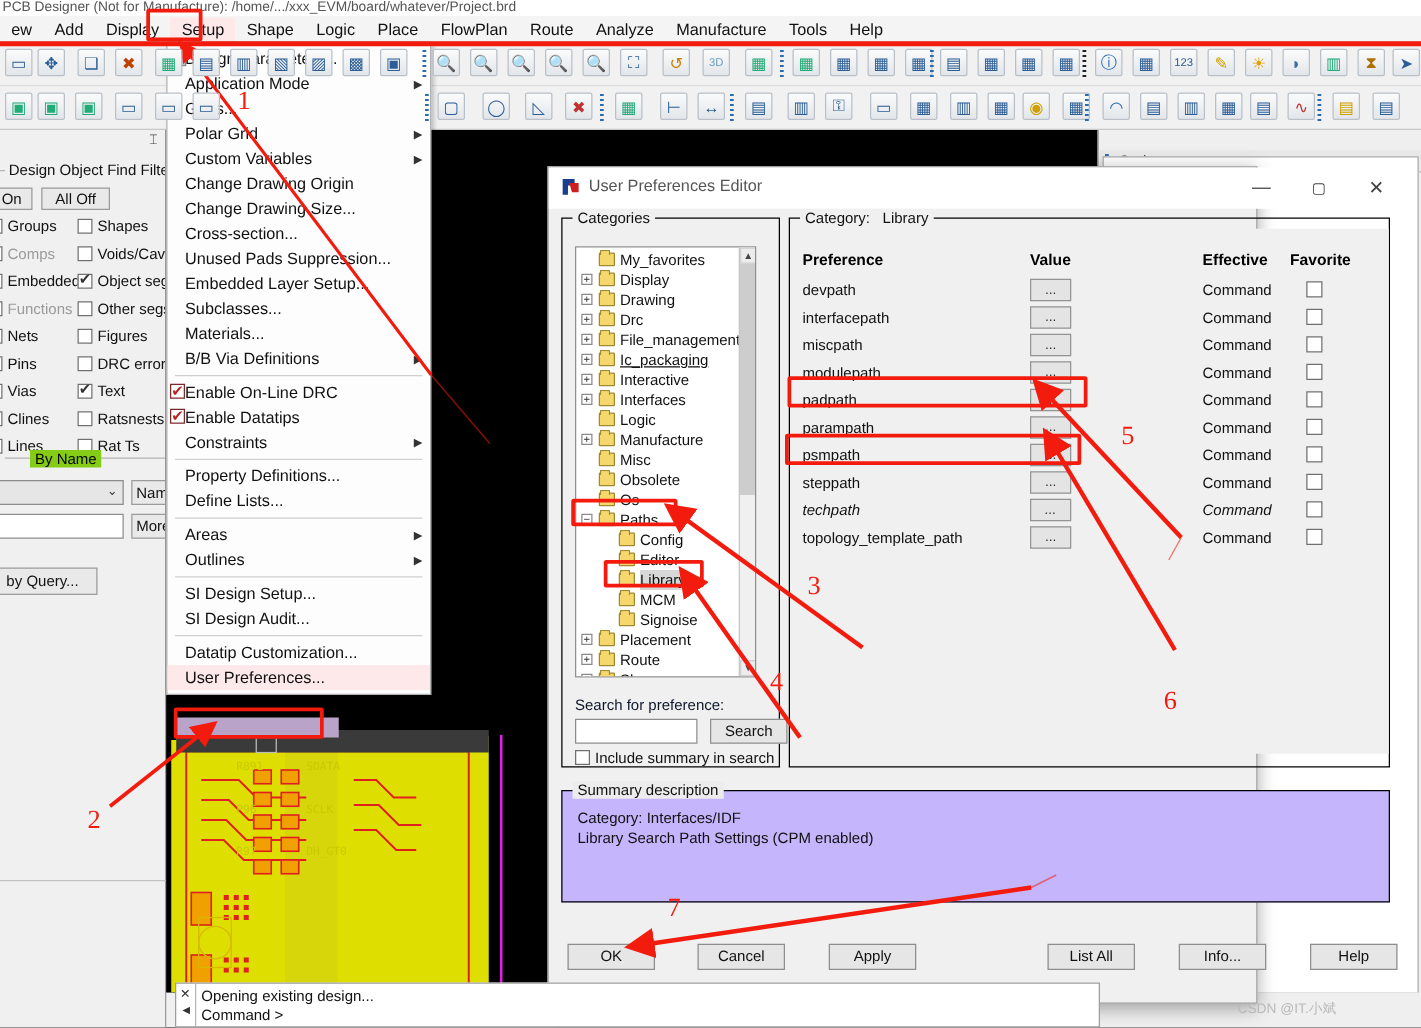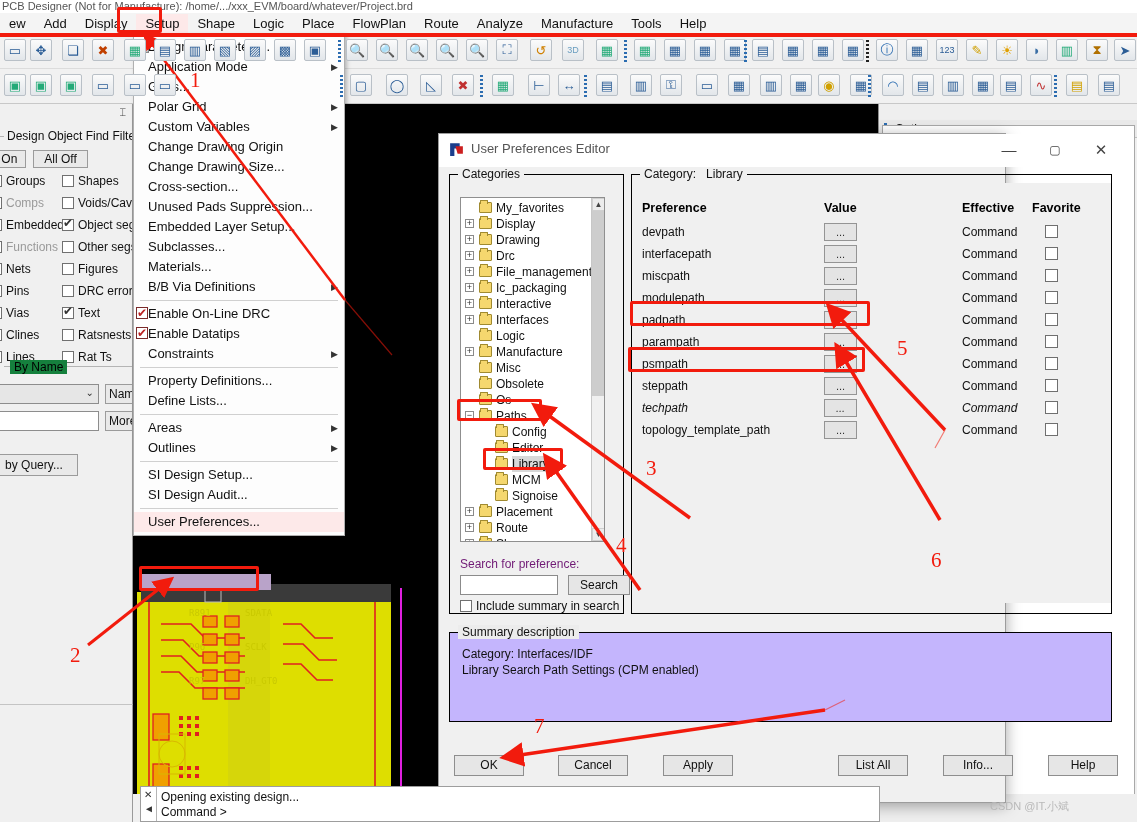--- a/index.html
+++ b/index.html
@@ -262,21 +262,21 @@
     <span class="cbx"></span><span>DRC errors</span></div>
   <div class="cbrow" style="left:62px; top:202px;">
     <span class="cbx checked"></span><span>Text</span></div>
   <div class="cbrow" style="left:62px; top:224px;">
     <span class="cbx"></span><span>Ratsnests</span></div>
   <div class="cbrow" style="left:62px; top:246px;">
     <span class="cbx"></span><span>Rat Ts</span></div>
 
   <div style="position:absolute; left:4px; top:262px; width:160px; height:82px;
               border-top:1px solid #b4b4b4;"></div>
-  <div style="position:absolute; left:10px; top:256px; background:#15803d; padding:0 4px;
+  <div style="position:absolute; left:24px; top:256px; background:#84cc16; padding:0 4px;
               font-size:12px;">By Name</div>
   <div class="selbox" style="left:-6px; top:280px; width:105px; height:20px;">
     <span style="position:absolute; right:4px; top:2px; font-size:10px; color:#333;">⌄</span>
   </div>
   <div class="btn-sm" style="left:105px; top:280px; width:40px; height:20px; line-height:18px; text-align:left; padding-left:3px;">Name</div>
   <div class="txtbox" style="left:-6px; top:307px; width:105px; height:20px;"></div>
   <div class="btn-sm" style="left:105px; top:307px; width:40px; height:20px; line-height:18px; text-align:left; padding-left:3px;">More...</div>
   <div class="btn-sm" style="left:-10px; top:350px; width:88px; height:22px; line-height:20px;">by Query...</div>
 </div>
 <div id="botleft" class="abs"></div>
@@ -386,20 +386,21 @@
     <div class="mdiv"></div>
     <div class="mrow"><span>Property Definitions...</span></div>
     <div class="mrow"><span>Define Lists...</span></div>
     <div class="mdiv"></div>
     <div class="mrow"><span>Areas</span><span class="arrow">▶</span></div>
     <div class="mrow"><span>Outlines</span><span class="arrow">▶</span></div>
     <div class="mdiv"></div>
     <div class="mrow"><span>SI Design Setup...</span></div>
     <div class="mrow"><span>SI Design Audit...</span></div>
     <div class="mdiv"></div>
+    <div class="mrow"><span>Datatip Customization...</span></div>
     <div class="mrow hl"><span>User Preferences...</span></div>
   </div>
 
 <div id="dialog" class="abs">
   <div id="dlgtitle">
     <svg class="dicon" viewBox="0 0 16 16">
       <rect x="0" y="0" width="16" height="16" fill="#fff"></rect>
       <path d="M2 2 L11 2 L11 7 L6 7 L6 14 L2 14 Z" fill="#1b3e8c"></path>
       <path d="M7 5 L14 5 L14 12 L9 12 Z" fill="#cc1f1f"></path>
     </svg>
@@ -433,21 +434,21 @@
             <span class="tlabel" style="left: 35px;">Drc</span>
           </div>
           <div class="tnode">
             <span class="exp" style="left: 4px;">+</span>
             <span class="folder" style="left: 18px;"></span>
             <span class="tlabel" style="left: 35px;">File_management</span>
           </div>
           <div class="tnode">
             <span class="exp" style="left: 4px;">+</span>
             <span class="folder" style="left: 18px;"></span>
-            <span class="tlabel" style="left: 35px;">Ic_packaging</span>
+            <span class="tlabel" style="left: 35px; text-decoration: underline;">Ic_packaging</span>
           </div>
           <div class="tnode">
             <span class="exp" style="left: 4px;">+</span>
             <span class="folder" style="left: 18px;"></span>
             <span class="tlabel" style="left: 35px;">Interactive</span>
           </div>
           <div class="tnode">
             <span class="exp" style="left: 4px;">+</span>
             <span class="folder" style="left: 18px;"></span>
             <span class="tlabel" style="left: 35px;">Interfaces</span>
@@ -514,21 +515,21 @@
             <span class="tlabel" style="left: 35px;">Shapes</span>
           </div>
         </div>
       <div id="treescroll">
         <div class="sarrow" style="top:0;">▲</div>
         <div id="treethumb"></div>
         <div class="sarrow" style="top:330px;">▼</div>
       </div>
     </div>
 
-    <div style="position:absolute; left:10px; top:382px; font-size:12px; color:#701a75;">Search for preference:</div>
+    <div style="position:absolute; left:10px; top:382px; font-size:12px; color:#0f172a;">Search for preference:</div>
     <div style="position:absolute; left:10px; top:400px; width:98px; height:20px;
                 border:1px solid #8b8b8b; background:#fff;"></div>
     <div class="ibtn" style="left:118px; top:400px; width:62px; height:20px; line-height:18px;">Search</div>
     <div style="position:absolute; left:10px; top:424px; font-size:12px; color:#111; white-space:nowrap;">
       <span class="cbx"></span><span>Include summary in search</span>
     </div>
   </div>
 
   <div class="gbox" style="left:192px; top:40px; width:481px; height:440px;">
     <div class="cap" style="white-space:nowrap;">

